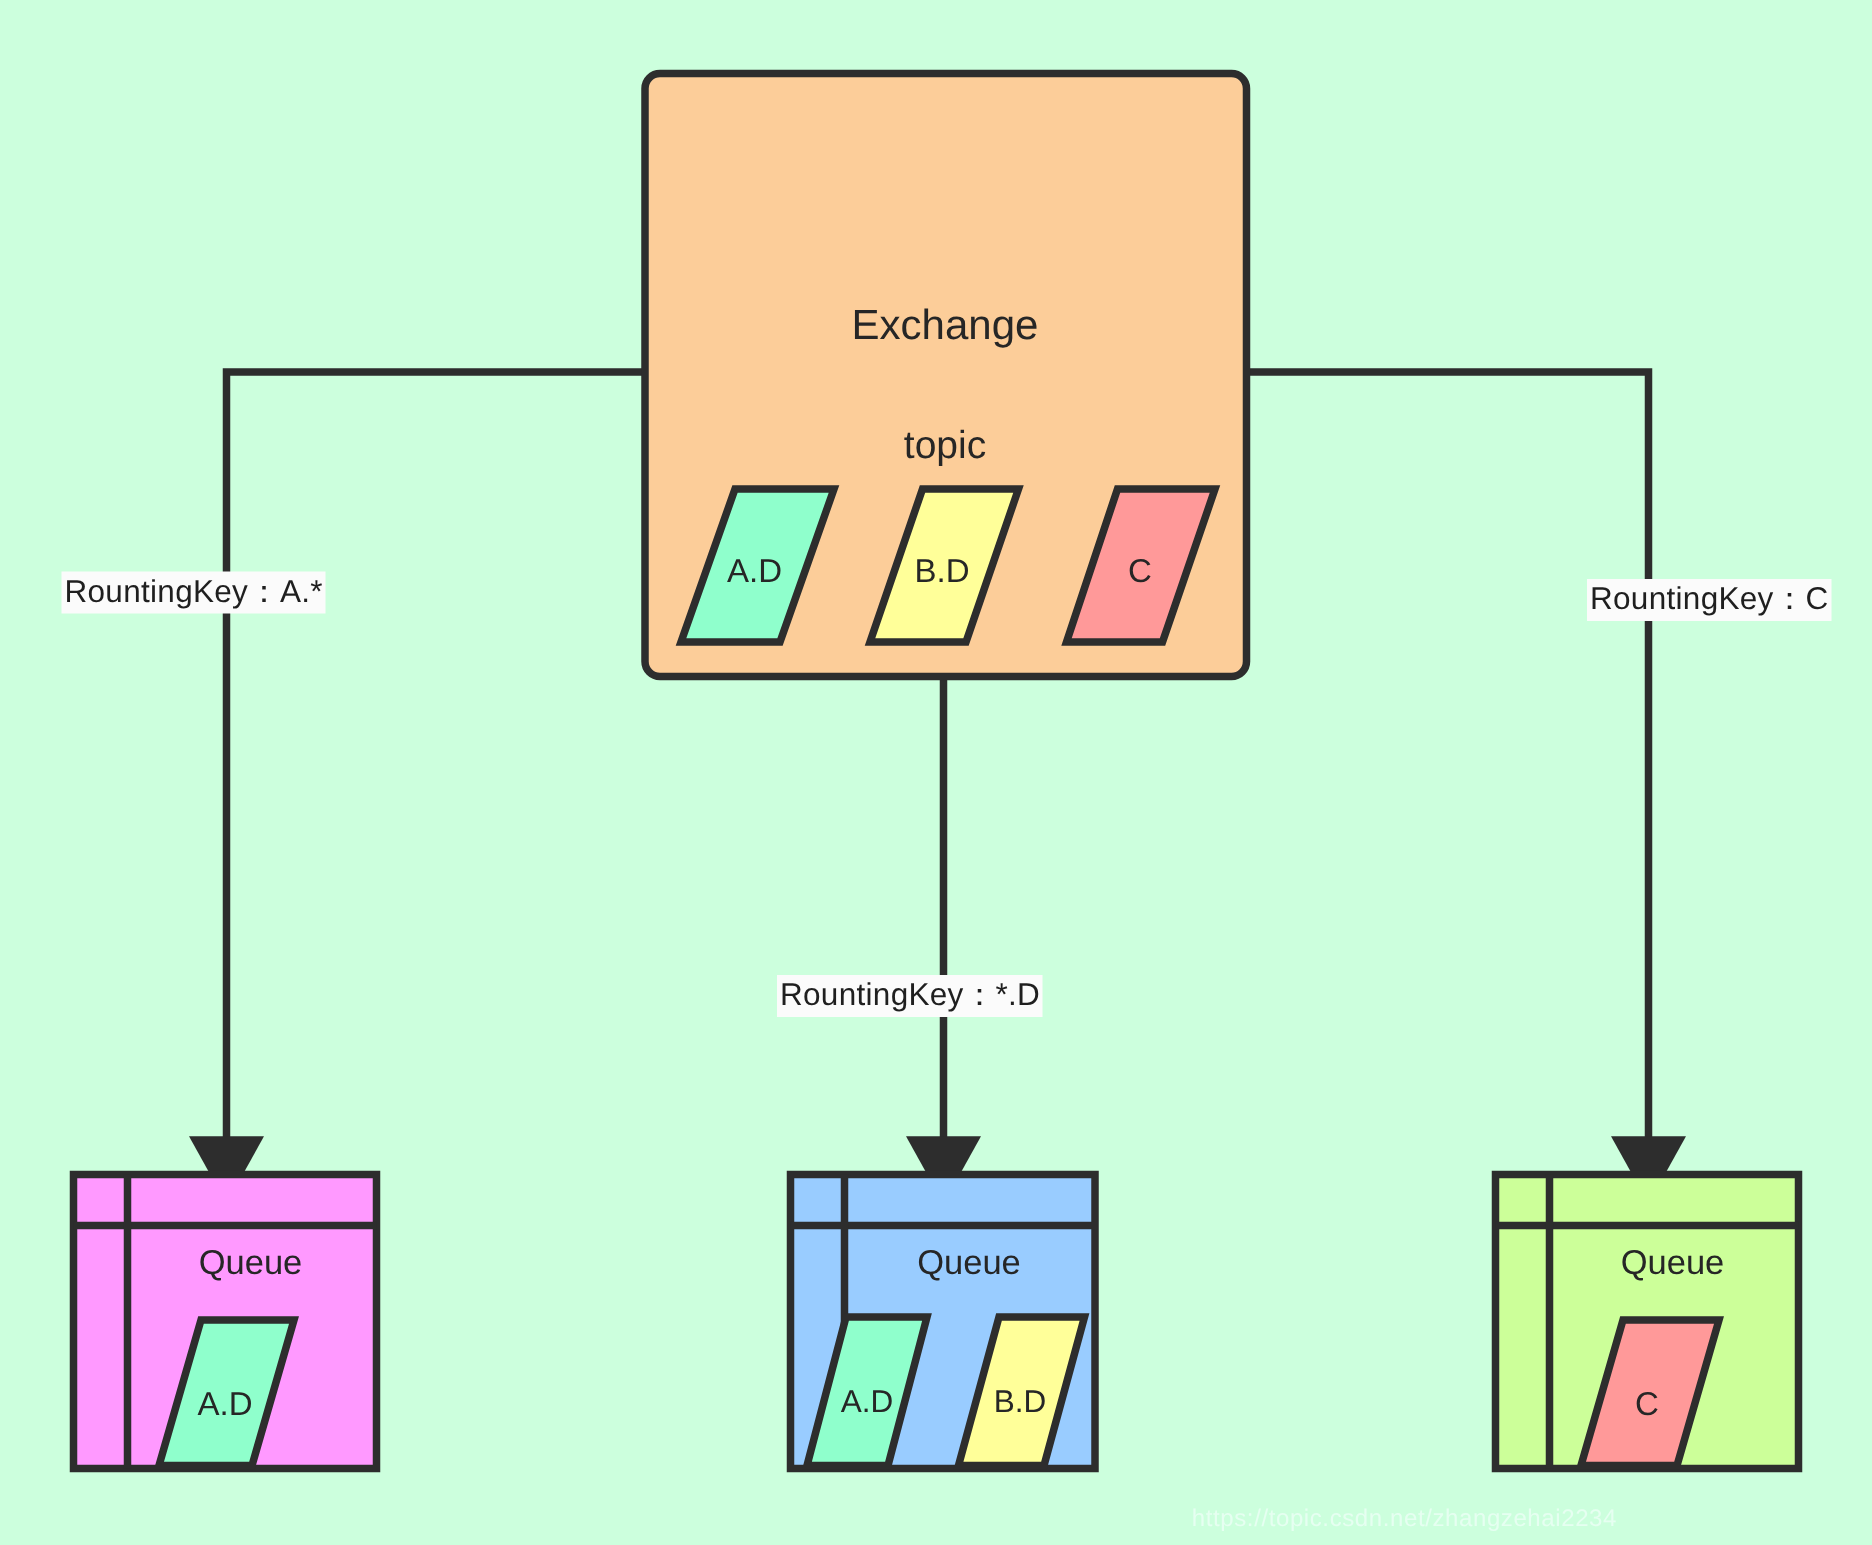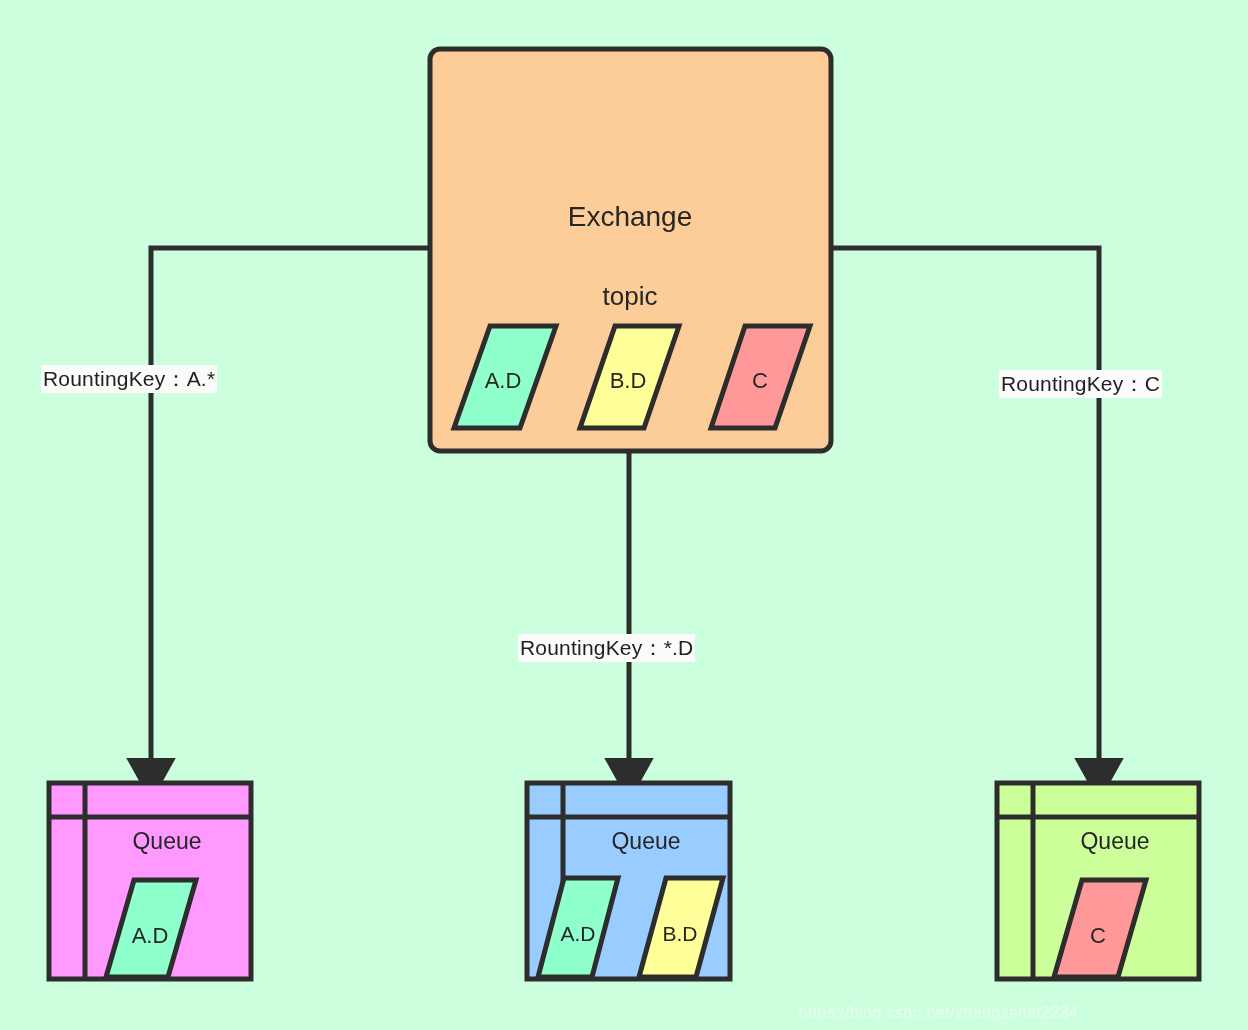--- a/index.html
+++ b/index.html
@@ -32,20 +32,21 @@
   .edge-label {
     position: absolute;
     background: #fbfbfb;
     color: #1f1f1f;
     font-family: "Liberation Sans", sans-serif;
     font-size: 21px;
     line-height: 26px;
     white-space: nowrap;
     padding: 1px 2px;
     letter-spacing: 0.2px;
+    margin-top: 16px;
   }
   .watermark {
     position: absolute;
     right: 10px;
     bottom: 8px;
     font-family: "Liberation Sans", sans-serif;
     font-size: 16px;
     color: #e6fff1;
     letter-spacing: 0.4px;
     user-select: none;
@@ -158,17 +159,17 @@
         <text class="msg-label" x="1098" y="943" text-anchor="middle">C</text>
       </g>
     </g>
 
   </svg>
 
   <div class="edge-label" style="left:41px; top:365px;">RountingKey：A.*</div>
 
   <div class="edge-label" style="left:518px; top:634px;">RountingKey：*.D</div>
 
-  <div class="edge-label" style="left:999px; top:370px;">RountingKey：C</div>
+  <div class="edge-label" style="left:1058px; top:370px;">RountingKey：C</div>
 
-  <div class="watermark">https://blog.csdn.net/zhangzehai2234</div>
+  <div class="watermark">https://topic.csdn.net/zhangzehai2234</div>
 
 </div>
 
 </body></html>

